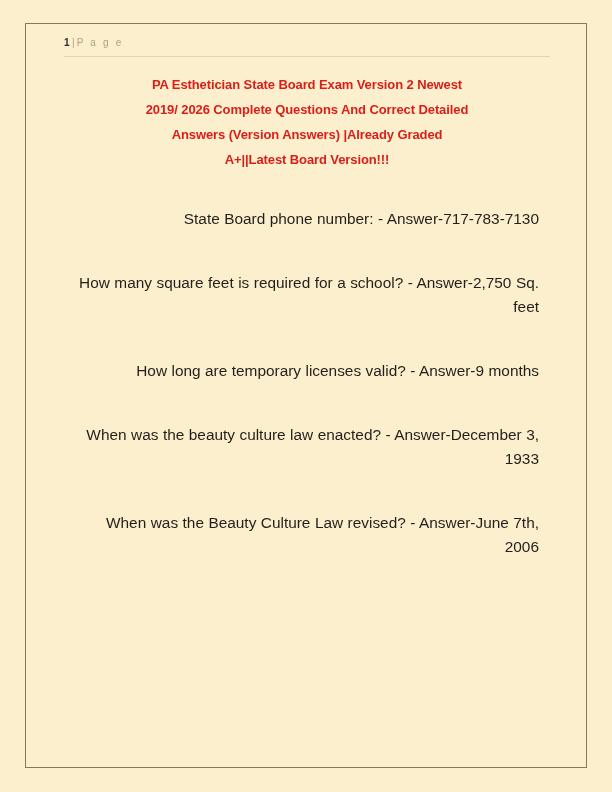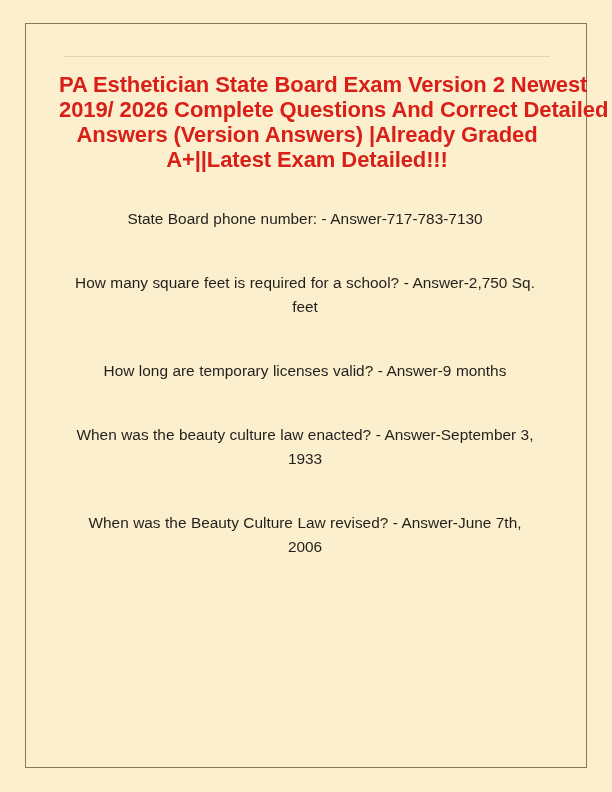--- a/index.html
+++ b/index.html
@@ -71,21 +71,21 @@
   }
 
   
   .doc-title {
     position: absolute;
     left: 33px;
     top: 48px;
     width: 496px;
     text-align: center;
     color: #d81f18;
-    font-size: 22px;
+    font-size: 13px;
     font-weight: bold;
     line-height: 25px;
     letter-spacing: -0.1px;
   }
   .doc-title .tline {
     display: block;
     white-space: nowrap;
   }
 
   
@@ -93,44 +93,47 @@
     position: absolute;
     left: 45px;
     top: 183px;
     width: 468px;
   }
   .qa-item {
     font-size: 15.4px;
     line-height: 24px;
     color: #231f1c;
     margin: 0 0 40px 0;
-    text-align: center;
+    text-align: right;
     word-spacing: 0.2px;
   }
   .qa-item:last-child {
     margin-bottom: 0;
   }
 </style>
 </head>
 <body>
 
 <div class="page-sheet">
   <div class="page-inner">
 
+    <div class="doc-header">
+      <div class="header-label"><span class="header-page-num">1</span><span class="header-sep">|</span><span class="header-page-word">P a g e</span></div>
+    </div>
     <div class="header-rule"></div>
 
     <div class="doc-title">
       <span class="tline">PA Esthetician State Board Exam Version 2 Newest</span>
       <span class="tline">2019/ 2026 Complete Questions And Correct Detailed</span>
       <span class="tline">Answers (Version Answers) |Already Graded</span>
-      <span class="tline">A+||Latest Exam Detailed!!!</span>
+      <span class="tline">A+||Latest Board Version!!!</span>
     </div>
 
     <div class="qa-list">
       <p class="qa-item">State Board phone number: - Answer-717-783-7130</p>
       <p class="qa-item">How many square feet is required for a school? - Answer-2,750 Sq. feet</p>
       <p class="qa-item">How long are temporary licenses valid? - Answer-9 months</p>
-      <p class="qa-item">When was the beauty culture law enacted? - Answer-September 3, 1933</p>
+      <p class="qa-item">When was the beauty culture law enacted? - Answer-December 3, 1933</p>
       <p class="qa-item">When was the Beauty Culture Law revised? - Answer-June 7th, 2006</p>
     </div>
 
   </div>
 </div>
 
 </body></html>

